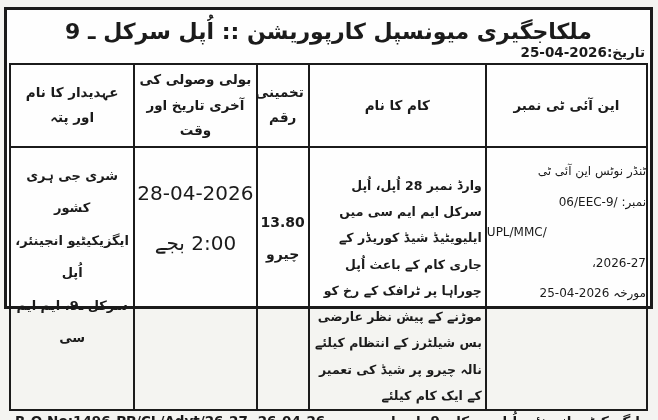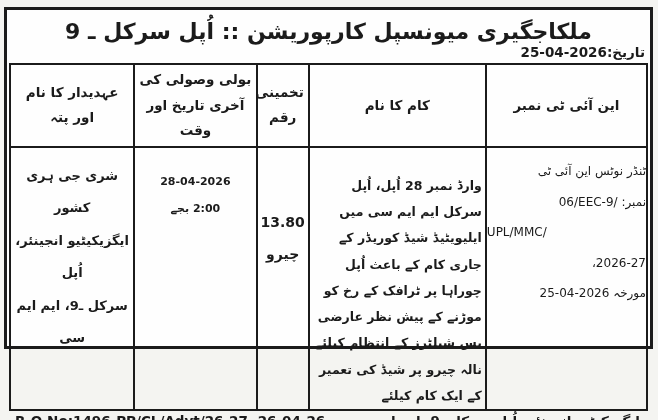--- a/index.html
+++ b/index.html
@@ -6,21 +6,21 @@
   html, body {
     width: 658px; height: 420px;
     background: #f4f4f1;
     font-family: "DejaVu Sans", sans-serif;
     color: #1b1b1b;
     overflow: hidden;
   }
   .sheet {
     position: absolute;
     left: 4px; top: 7px;
-    width: 649px; height: 342px;
+    width: 649px; height: 302px;
     background: #fefefe;
     border: 3px solid #1b1b1b;
     display: flex;
     flex-direction: column;
   }
   .title {
     direction: rtl;
     text-align: center;
     font-weight: bold;
     font-size: 22px;
@@ -70,22 +70,22 @@
   .nit-cell .ltr { direction: ltr; unicode-bidi: embed; }
   .work-cell {
     direction: rtl; text-align: right; font-weight: bold;
     font-size: 12.5px; line-height: 2.1; padding: 25px 3px 0 3px;
   }
   .amount-cell {
     text-align: center; font-weight: bold;
     font-size: 14px; line-height: 2.3; padding-top: 58px;
   }
   .bid-cell {
-    text-align: center; font-weight: bold;
-    font-size: 11px; line-height: 2.5; padding-top: 20px;
+    text-align: center; font-weight: normal;
+    font-size: 20px; line-height: 2.5; padding-top: 20px;
   }
   .officer-cell {
     direction: rtl; text-align: center; font-weight: bold;
     font-size: 13px; line-height: 2.5; padding: 12px 4px 0 4px; border-radius: 25px;
   }
   .footer {
     flex: 1;
     display: flex;
     flex-direction: column;
     justify-content: center;

